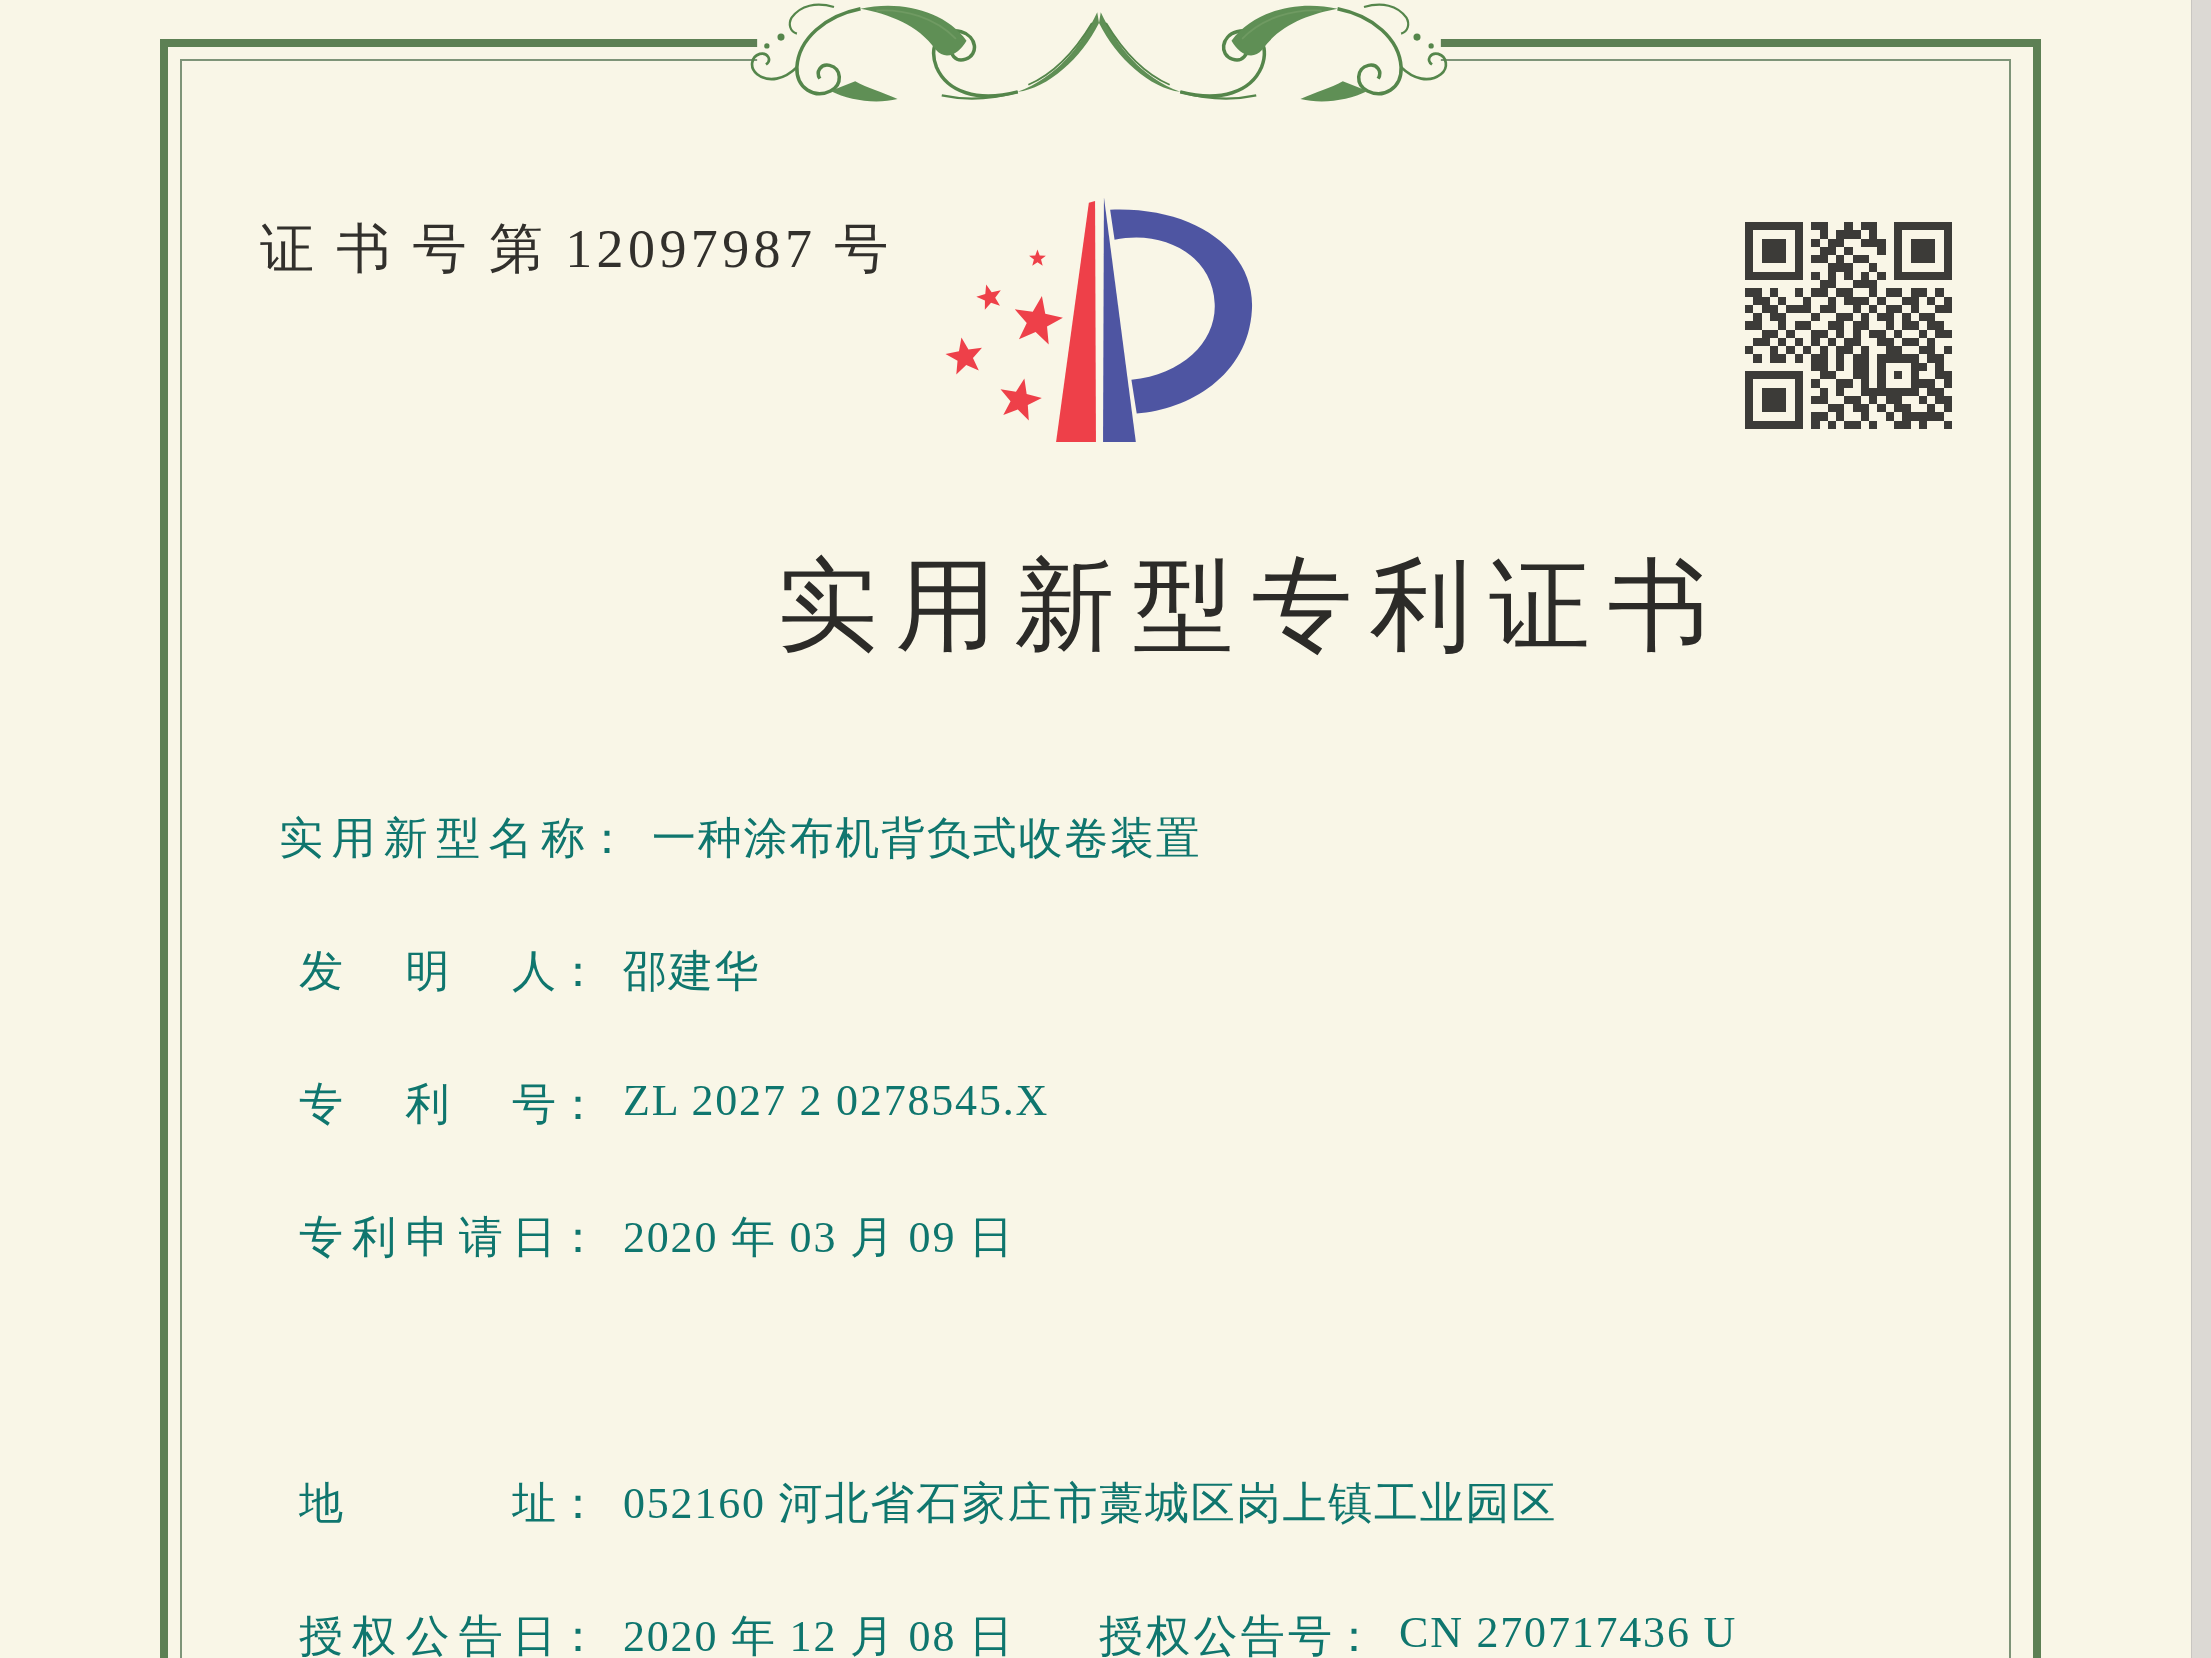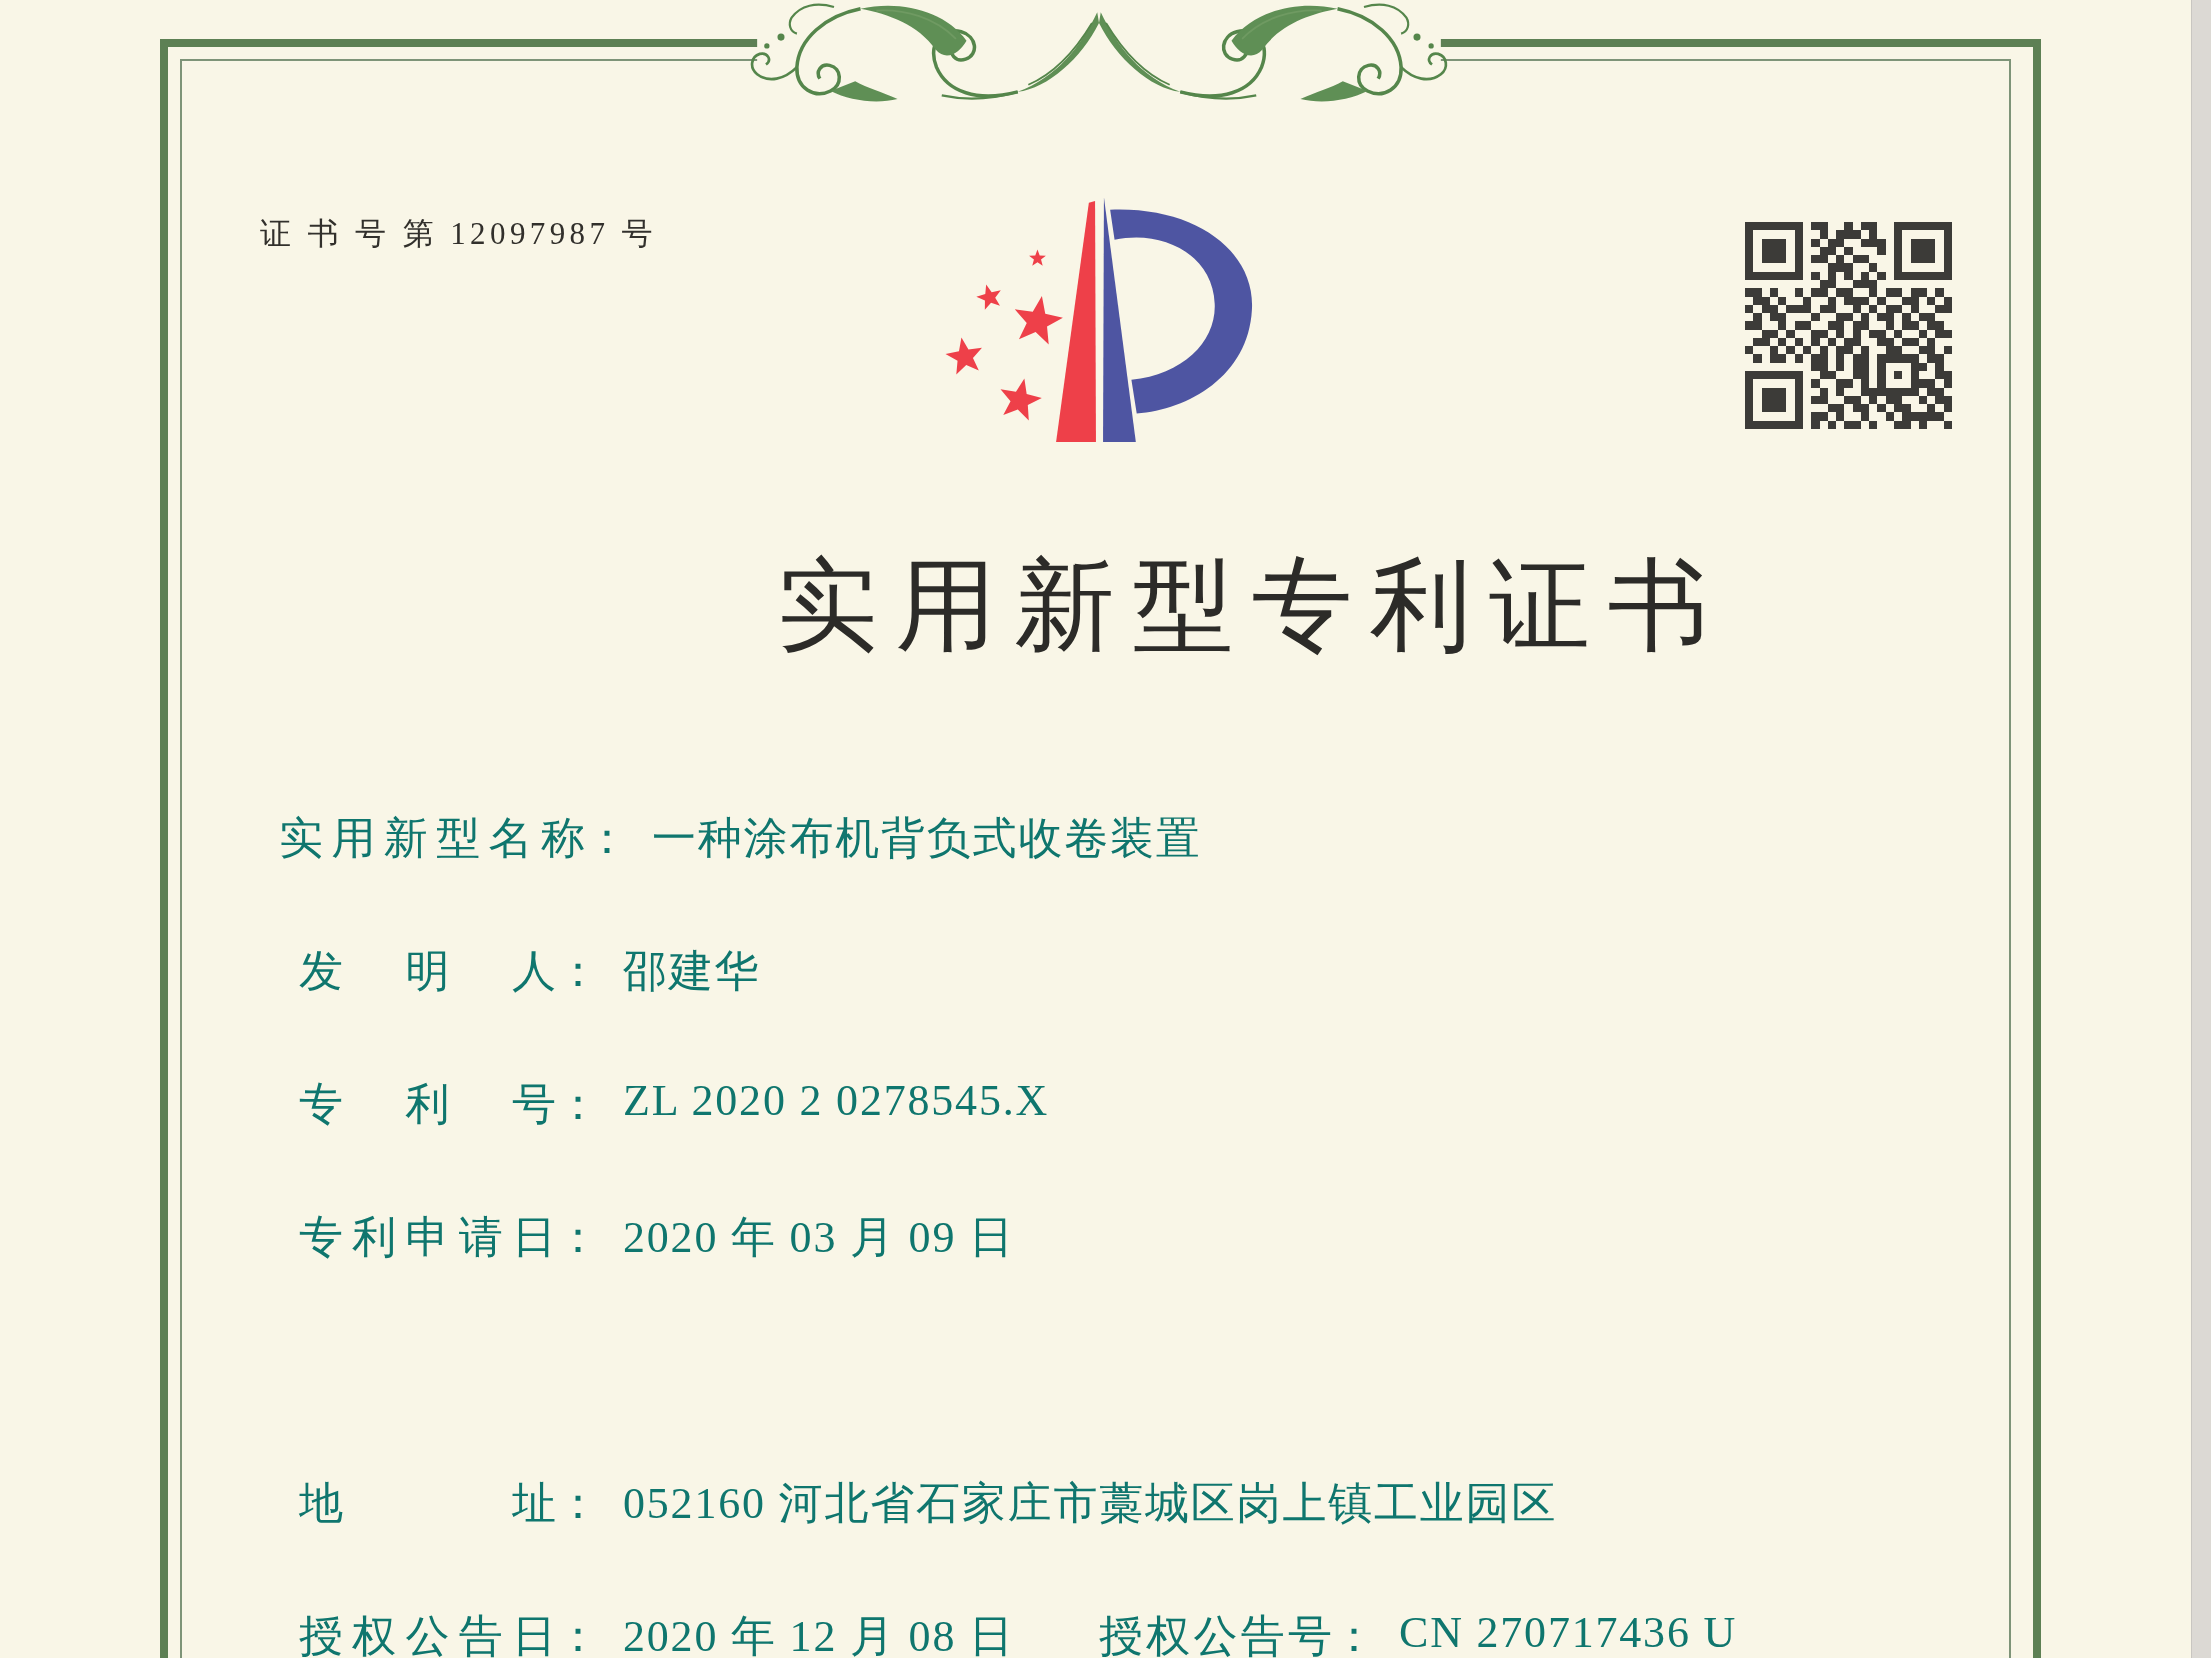--- a/index.html
+++ b/index.html
@@ -26,21 +26,21 @@
   }
   .frame-inner{
     position:absolute;left:180px;top:59px;width:1827px;height:2394px;
     border:2.7px solid #7e9478;
   }
   .ornament{
     position:absolute;left:749px;top:0;width:700px;height:106px;
   }
   .cert-no{
     position:absolute;left:260px;top:213px;
-    font-size:31px;letter-spacing:4.4px;color:#32302c;
+    font-size:54px;letter-spacing:4.4px;color:#32302c;
     white-space:pre;
   }
   .logo{
     position:absolute;left:940px;top:190px;width:319px;height:261px;
   }
   .qr{
     position:absolute;left:1745px;top:222px;width:207px;height:207px;
   }
   .title{
     position:absolute;left:160px;top:539px;width:2183px;
@@ -454,21 +454,21 @@
 
   <div class="title">实用新型专利证书</div>
 
   <div class="field-row" style="top:809px">
     <span class="flabel w6">实用新型名称</span><span class="colon">：</span><span class="fvalue">一种涂布机背负式收卷装置</span>
   </div>
   <div class="field-row" style="top:942px">
     <span class="flabel w5">发明人</span><span class="colon">：</span><span class="fvalue">邵建华</span>
   </div>
   <div class="field-row" style="top:1075px">
-    <span class="flabel w5">专利号</span><span class="colon">：</span><span class="fvalue">ZL 2020 2 0278545.X</span>
+    <span class="flabel w5">专利号</span><span class="colon">：</span><span class="fvalue">ZL 2027 2 0278545.X</span>
   </div>
   <div class="field-row" style="top:1208px">
     <span class="flabel w5">专利申请日</span><span class="colon">：</span><span class="fvalue">2020 年 03 月 09 日</span>
   </div>
   <div class="field-row" style="top:1474px">
     <span class="flabel w5">地址</span><span class="colon">：</span><span class="fvalue">052160 河北省石家庄市藁城区岗上镇工业园区</span>
   </div>
   <div class="field-row" style="top:1607px">
     <span class="flabel w5">授权公告日</span><span class="colon">：</span><span class="fvalue">2020 年 12 月 08 日</span>
   </div>

